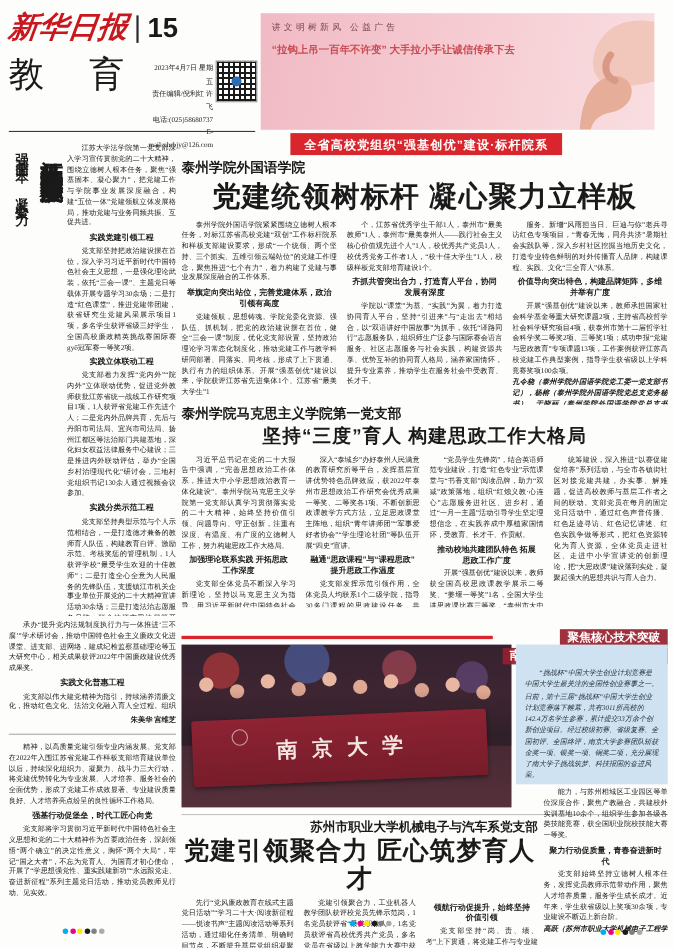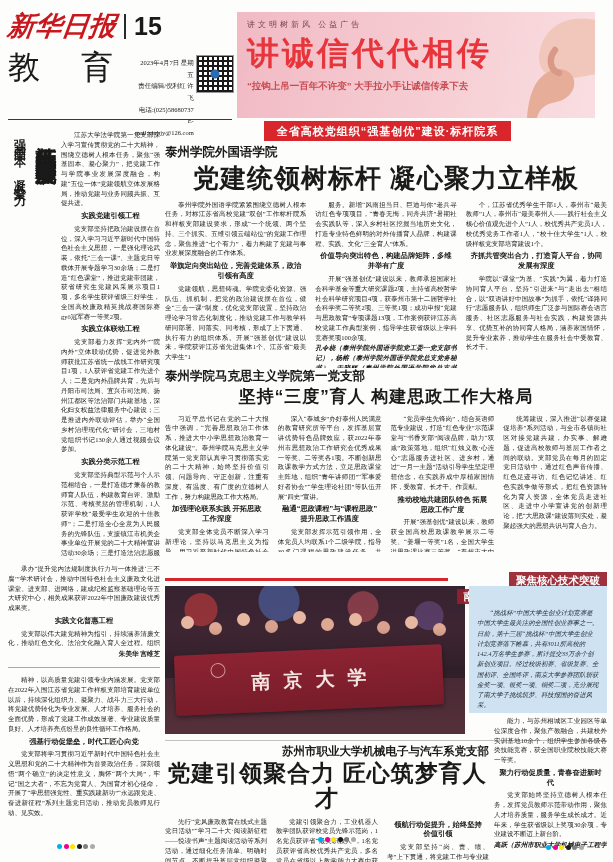--- a/index.html
+++ b/index.html
@@ -133,21 +133,20 @@
         <div>电话:(025)58680737</div>
         <div>E-mail:xhrbjy@126.com</div>
       </div>
       <div class="qr"></div>
     </div>
   </div>
   <div class="header-rule"></div>
 
   <div class="psa">
     <div class="psa-tag">讲文明树新风 公益广告</div>
-    <div class="psa-title">讲诚信代代相传</div>
     <div class="psa-slogan">“拉钩上吊一百年不许变” 大手拉小手让诚信传承下去</div>
     <svg class="psa-hands" viewBox="0 0 128 106">
       <path d="M128 8 C 98 2, 78 16, 73 38 C 69 53, 77 64, 90 66 C 105 68, 128 62, 128 62 Z" fill="#f2c7bb"></path>
       <path d="M60 106 C 62 82, 68 66, 83 59 C 94 54, 105 59, 107 68 C 109 79, 100 88, 89 90 C 78 92, 72 97, 70 106 Z" fill="#e6ad99"></path>
       <path d="M88 38 C 81 47, 83 58, 92 61" stroke="#d89a86" stroke-width="6.5" fill="none" stroke-linecap="round"></path>
     </svg>
   </div>
 
   <div class="ribbon">
     <div class="ribbon-line"></div>
@@ -186,29 +185,29 @@
   <div class="article1">
     <div class="kicker">泰州学院外国语学院</div>
     <div class="headline">党建统领树标杆 凝心聚力立样板</div>
     <div class="cols">
       <div class="col">
           <p class="para">泰州学院外国语学院紧紧围绕立德树人根本任务，对标江苏省高校党建“双创”工作标杆院系和样板支部建设要求，形成“一个统领、两个坚持、三个抓实、五维引领云端站位”的党建工作理念，聚焦推进“七个有力”，着力构建了党建与事业发展深度融合的工作体系。</p>
           <div class="subhead">举旗定向突出站位，完善党建体系，政治引领有高度</div>
           <p class="para">党建领航，思想铸魂。学院党委化资源、强队伍、抓机制，把党的政治建设摆在首位，健全“三会一课”制度，优化党支部设置，坚持政治理论学习常态化制度化，推动党建工作与教学科研同部署、同落实、同考核，形成了上下贯通、执行有力的组织体系。开展“强基创优”建设以来，学院获评江苏省先进集体1个、江苏省“最美大学生”1</p>
         </div>
       <div class="col">
+          <p class="para">个，江苏省优秀学生干部1人，泰州市“最美教师”1人，泰州市“最美泰州人——践行社会主义核心价值观先进个人”1人，校优秀共产党员1人，校优秀党务工作者1人，“校十佳大学生”1人，校级样板党支部培育建设1个。</p>
+          <div class="subhead">齐抓共管突出合力，打造育人平台，协同发展有深度</div>
+          <p class="para">学院以“课堂”为基、“实践”为翼，着力打造协同育人平台，坚持“引进来”与“走出去”相结合，以“双语讲好中国故事”为抓手，依托“译路同行”志愿服务队，组织师生广泛参与国际赛会语言服务、社区志愿服务与社会实践，构建资源共享、优势互补的协同育人格局，涵养家国情怀，提升专业素养，推动学生在服务社会中受教育、长才干。</p>
+        </div>
+      <div class="col">
           <p class="para">服务。新增“风雨担当日、巨迪与你”老兵寻访红色专项项目，“青春无悔，同舟共济”暑期社会实践队等，深入乡村社区挖掘当地历史文化，打造专业特色鲜明的对外传播育人品牌，构建课程、实践、文化“三全育人”体系。</p>
           <div class="subhead">价值导向突出特色，构建品牌矩阵，多维并举有广度</div>
           <p class="para">开展“强基创优”建设以来，教师承担国家社会科学基金等重大研究课题2项，主持省高校哲学社会科学研究项目4项，获泰州市第十二届哲学社会科学奖二等奖2项、三等奖1项；成功申报“党建与思政教育”专项课题13项，工作案例获评江苏高校党建工作典型案例，指导学生获省级以上学科竞赛奖项100余项。</p>
           <p class="byline-inline">孔令桡（泰州学院外国语学院党工委一党支部书记），杨榕（泰州学院外国语学院党总支党务秘书），于晓丽（泰州学院外国语学院党总支书记）</p>
-        </div>
-      <div class="col">
-          <p class="para">个，江苏省优秀学生干部1人，泰州市“最美教师”1人，泰州市“最美泰州人——践行社会主义核心价值观先进个人”1人，校优秀共产党员1人，校优秀党务工作者1人，“校十佳大学生”1人，校级样板党支部培育建设1个。</p>
-          <div class="subhead">齐抓共管突出合力，打造育人平台，协同发展有深度</div>
-          <p class="para">学院以“课堂”为基、“实践”为翼，着力打造协同育人平台，坚持“引进来”与“走出去”相结合，以“双语讲好中国故事”为抓手，依托“译路同行”志愿服务队，组织师生广泛参与国际赛会语言服务、社区志愿服务与社会实践，构建资源共享、优势互补的协同育人格局，涵养家国情怀，提升专业素养，推动学生在服务社会中受教育、长才干。</p>
         </div>
     </div>
   </div>
 
   <div class="article2">
     <div class="kicker">泰州学院马克思主义学院第一党支部</div>
     <div class="headline">坚持“三度”育人 构建思政工作大格局</div>
     <div class="cols">
       <div class="col">
           <p class="para">习近平总书记在党的二十大报告中强调，“完善思想政治工作体系，推进大中小学思想政治教育一体化建设”。泰州学院马克思主义学院第一党支部认真学习贯彻落实党的二十大精神，始终坚持价值引领、问题导向、守正创新，注重有深度、有温度、有广度的立德树人工作，努力构建思政工作大格局。</p>

